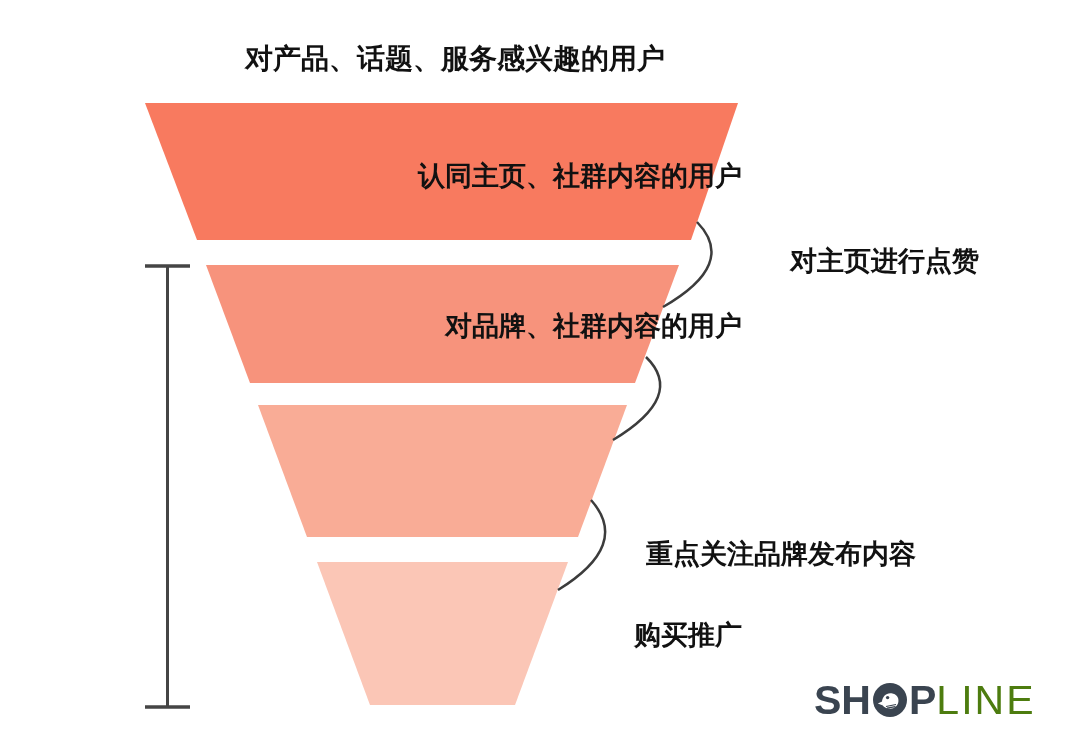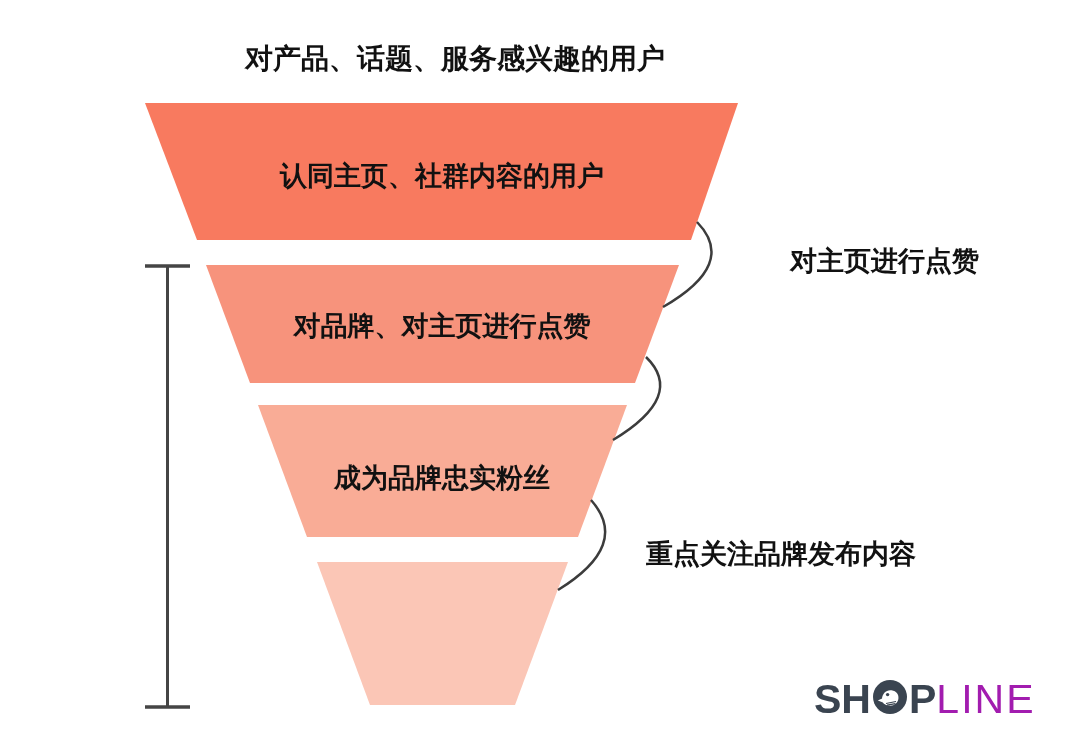--- a/index.html
+++ b/index.html
@@ -26,39 +26,39 @@
     color: #111111;
     font-weight: 700;
     white-space: nowrap;
   }
   .diagram-title {
     top: 40px; left: 150px; width: 610px;
     font-size: 28px; text-align: center;
   }
   .tier-label {
     left: 142px; width: 600px;
-    font-size: 27px; text-align: center;
+    font-size: 27px; text-align: right;
   }
   .tier-label-1 { top: 158px; }
   .tier-label-2 { top: 308px; }
   .tier-label-3 { top: 460px; }
   .tier-label-4 { top: 617px; }
   .annotation { font-size: 27px; }
   .annotation-1 { top: 243px; left: 746px; margin-left: 44px; }
   .annotation-2 { top: 381px; left: 702px; }
   .annotation-3 { top: 536px; left: 646px; }
   .bracket-label {
     top: 459px; left: 60px; width: 96px;
     font-size: 30px; text-align: center;
   }
   .logo {
     position: absolute;
     top: 679px; left: 814px;
     display: flex;
-    align-items: flex-start;
+    align-items: center;
     height: 42px;
     line-height: 1;
   }
   .logo-bold {
     font-size: 41px;
     font-weight: 800;
     letter-spacing: 0px;
   }
   .logo-thin {
     font-size: 41px;
@@ -89,33 +89,33 @@
     <g>
       <line x1="145" y1="266" x2="190" y2="266" stroke-width="3.5" stroke="#454545"></line>
       <line x1="167.5" y1="266" x2="167.5" y2="707" stroke-width="3" stroke="#454545"></line>
       <line x1="145" y1="707" x2="190" y2="707" stroke-width="3.5" stroke="#454545"></line>
     </g>
   </svg>
 
   <div class="txt diagram-title">对产品、话题、服务感兴趣的用户</div>
 
   <div class="txt tier-label tier-label-1">认同主页、社群内容的用户</div>
-  <div class="txt tier-label tier-label-2">对品牌、对主页进行点赞</div>
-  <div class="txt tier-label tier-label-3">成为品牌忠实粉丝</div>
+  <div class="txt tier-label tier-label-2">对品牌、社群内容的用户</div>
+  <div class="txt tier-label tier-label-4">购买推广</div>
 
   <div class="txt annotation annotation-1">对主页进行点赞</div>
   <div class="txt annotation annotation-3">重点关注品牌发布内容</div>
 
 
   <div class="logo">
     <span class="logo-bold" style="color:#3A4450">SH</span>
     <svg class="logo-o" width="36" height="36" viewBox="0 0 36 36">
       <circle cx="18" cy="18" r="17" fill="#3A4450"></circle>
       <path fill="#ffffff" d="M10 20.5 C10 14.5 14.5 10.5 19.5 11.3 C24.6 12.1 27 15.6 26.4 19.8 C25.8 24.4 21.6 27.2 16.9 26.6 C12.8 26.1 10 24 10 20.5 Z"></path>
       <path fill="#ffffff" d="M10.6 19.2 L5.8 21.6 L11 23.4 Z"></path>
       <circle cx="15.6" cy="15.6" r="1.7" fill="#3A4450"></circle>
       <path d="M14 24.5 L24 22.5 M15 26.2 L23.5 24.6" stroke-width="1.2" fill="none" stroke="#3A4450"></path>
     </svg>
     <span class="logo-bold" style="color:#3A4450">P</span>
-    <span class="logo-thin" style="color:#a21caf">LINE</span>
+    <span class="logo-thin" style="color:#4d7c0f">LINE</span>
   </div>
 
 </div>
 
 </body></html>

